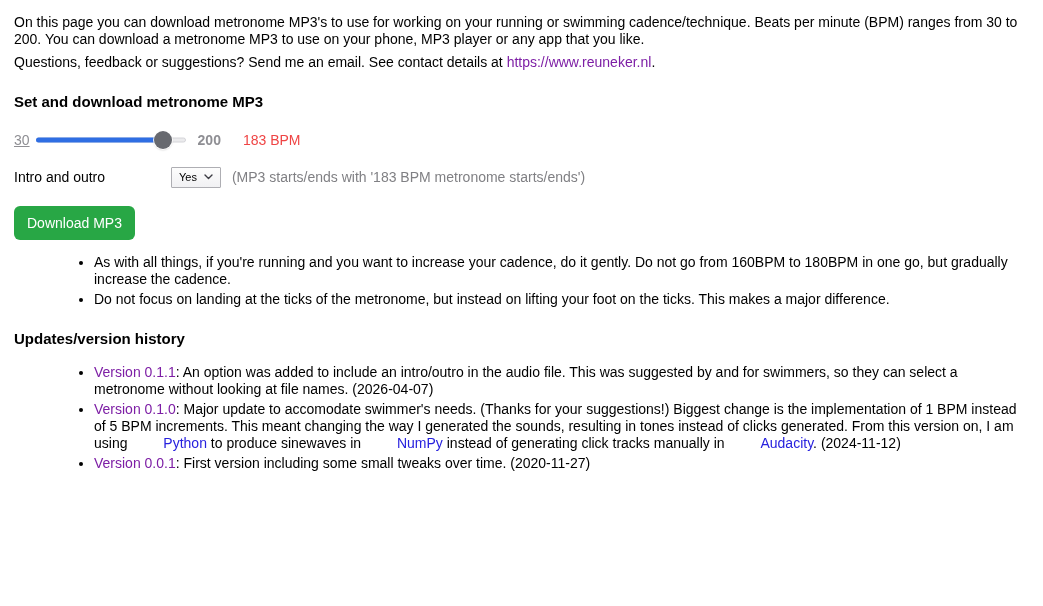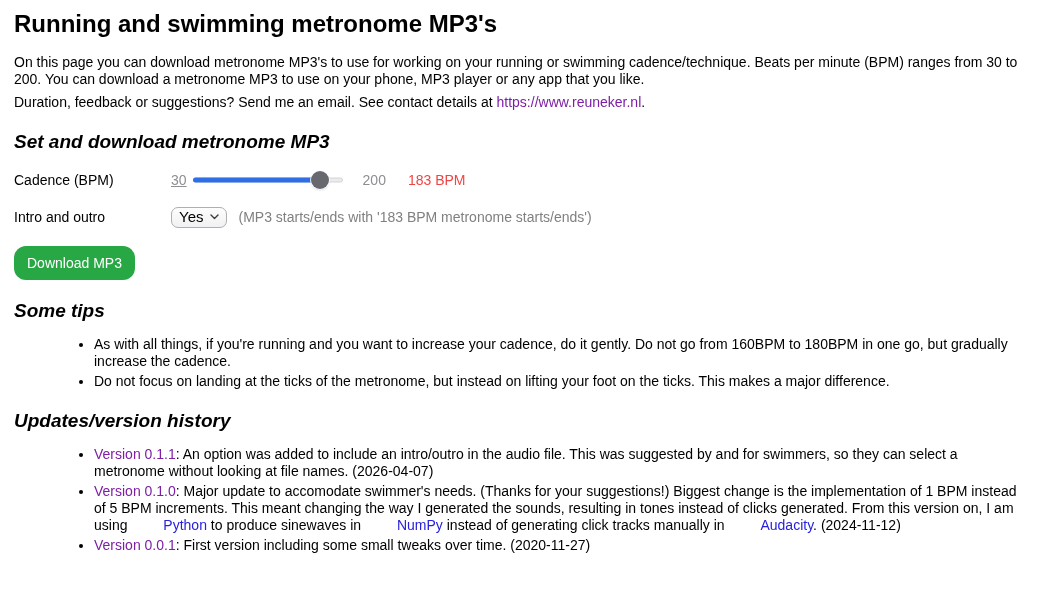--- a/index.html
+++ b/index.html
@@ -25,43 +25,42 @@
   }
   .page { padding: 8px 14px 0 14px; }
 
   h1 {
     font-size: 24px;
     line-height: 28px;
     margin: 2px 0 16px 0;
     font-weight: bold;
   }
   h2 {
-    font-size: 19px;
+    font-size: 15px;
     line-height: 22px;
     margin: 20px 0 14px 0;
     font-weight: bold;
-    font-style: italic;
   }
   p { margin: 6px 0; }
 
   a { cursor: pointer; }
   a.visited { color: var(--link-visited, #7d1ea5); }
   a.unvisited { color: var(--link-blue, #2721de); padding-left: 32px; }
 
   
   .form-area { margin-top: 18px; }
   .form-row {
     display: flex;
     align-items: center;
     margin-bottom: 18px;
   }
   .form-label { flex: 0 0 157px; }
   .range-min, .range-max { color: var(--muted-gray, #8e8e93); }
   .range-min { margin-right: 6px; text-decoration: underline; }
-  .range-max { margin-left: 20px; }
+  .range-max { margin-left: 12px; font-weight: bold; }
   .row-value { margin-left: 22px; color: #ef4444; }
 
   .slider {
     position: relative;
     width: 150px;
     height: 18px;
     cursor: pointer;
     flex: 0 0 auto;
   }
   .slider-track {
@@ -93,62 +92,60 @@
     box-shadow: 0 0 0 1px rgba(255,255,255,0.9), 0 1px 2px rgba(0,0,0,0.25);
     cursor: pointer;
   }
 
   .select-box {
     display: inline-flex;
     align-items: center;
     gap: 7px;
     padding: 2px 7px 3px 7px;
     border: 1px solid #aeaeb3;
-    border-radius: 7px;
+    border-radius: 1px;
     background: linear-gradient(#fdfdfd, #f1f1f3);
-    font-size: 15px;
+    font-size: 11px;
     line-height: 14px;
     cursor: pointer;
     color: #000;
   }
   .hint { color: var(--hint-gray, #808084); margin-left: 11px; }
 
   .btn-download {
     display: inline-block;
     background: var(--button-green, #28a745);
     color: #fff;
     border: none;
-    border-radius: 12px;
+    border-radius: 6px;
     padding: 9px 13px;
     font-size: 14px;
     font-family: "Liberation Sans", sans-serif;
     cursor: pointer;
     margin-top: 0;
   }
 
   ul { margin: 14px 0; padding-left: 36px; }
   li { margin-bottom: 3px; margin-left: 44px; }
 </style>
 </head>
 <body>
 
 <div class="page">
 
-  <h1>Running and swimming metronome MP3's</h1>
 
   <p>On this page you can download metronome MP3's to use for working on your running or swimming cadence/technique. Beats per minute (BPM) ranges from 30 to 200. You can download a metronome MP3 to use on your phone, MP3 player or any app that you like.</p>
 
-  <p><span>Duration, feedback or suggestions? Send me an email. See contact details at </span><a class="visited">https://www.reuneker.nl</a><span>.</span></p>
+  <p><span>Questions, feedback or suggestions? Send me an email. See contact details at </span><a class="visited">https://www.reuneker.nl</a><span>.</span></p>
 
   <h2>Set and download metronome MP3</h2>
 
   <div class="form-area">
 
     <div class="form-row">
-      <span class="form-label">Cadence (BPM)</span>
       <span class="range-min">30</span>
       <div class="slider">
         <div class="slider-track"></div>
         <div class="slider-fill" style="width: calc(90% - 7.2px);"></div>
         <div class="slider-thumb" style="left: calc(90% - 16.2px);"></div>
       </div>
       <span class="range-max">200</span>
       <span class="row-value">183 BPM</span>
     </div>
 
@@ -160,21 +157,20 @@
         <svg width="9" height="6" viewBox="0 0 9 6" aria-hidden="true">
           <polyline points="1,1 4.5,4.5 8,1" fill="none" stroke="#3c3c43" stroke-width="1.4" stroke-linecap="round" stroke-linejoin="round"></polyline>
         </svg>
       </span>
       <span class="hint">(MP3 starts/ends with '183 BPM metronome starts/ends')</span>
     </div>
 
     <button class="btn-download">Download MP3</button>
   </div>
 
-  <h2>Some tips</h2>
   <ul>
     <li>As with all things, if you're running and you want to increase your cadence, do it gently. Do not go from 160BPM to 180BPM in one go, but gradually increase the cadence.</li>
     <li>Do not focus on landing at the ticks of the metronome, but instead on lifting your foot on the ticks. This makes a major difference.</li>
   </ul>
 
   <h2>Updates/version history</h2>
   <ul>
     <li><a class="visited">Version 0.1.1</a><span>: An option was added to include an intro/outro in the audio file. This was suggested by and for swimmers, so they can select a metronome without looking at file names. (2026-04-07)</span></li>
     <li><a class="visited">Version 0.1.0</a><span>: Major update to accomodate swimmer's needs. (Thanks for your suggestions!) Biggest change is the implementation of 1 BPM instead of 5 BPM increments. This meant changing the way I generated the sounds, resulting in tones instead of clicks generated. From this version on, I am using </span><a class="unvisited">Python</a><span> to produce sinewaves in </span><a class="unvisited">NumPy</a><span> instead of generating click tracks manually in </span><a class="unvisited">Audacity</a><span>. (2024-11-12)</span></li>
     <li><a class="visited">Version 0.0.1</a><span>: First version including some small tweaks over time. (2020-11-27)</span></li>

